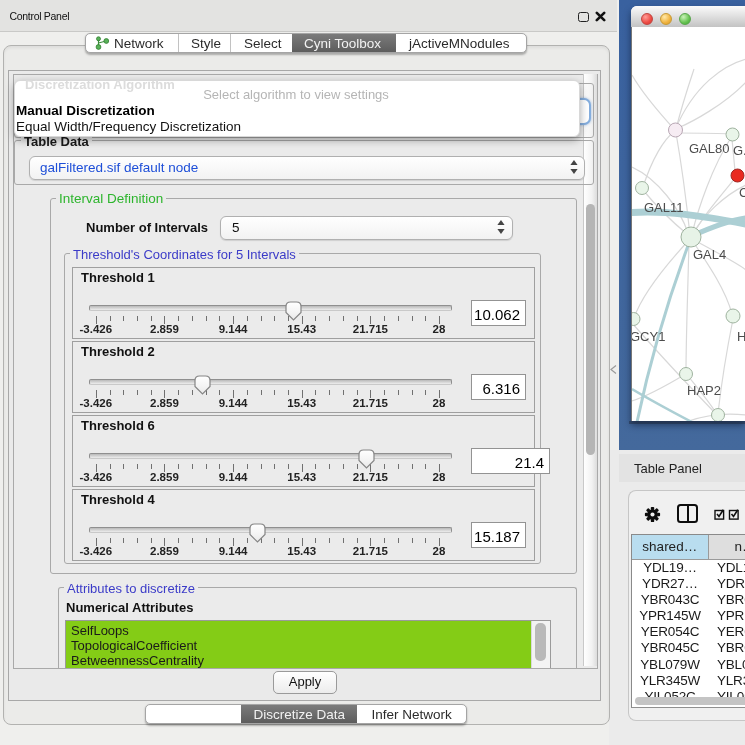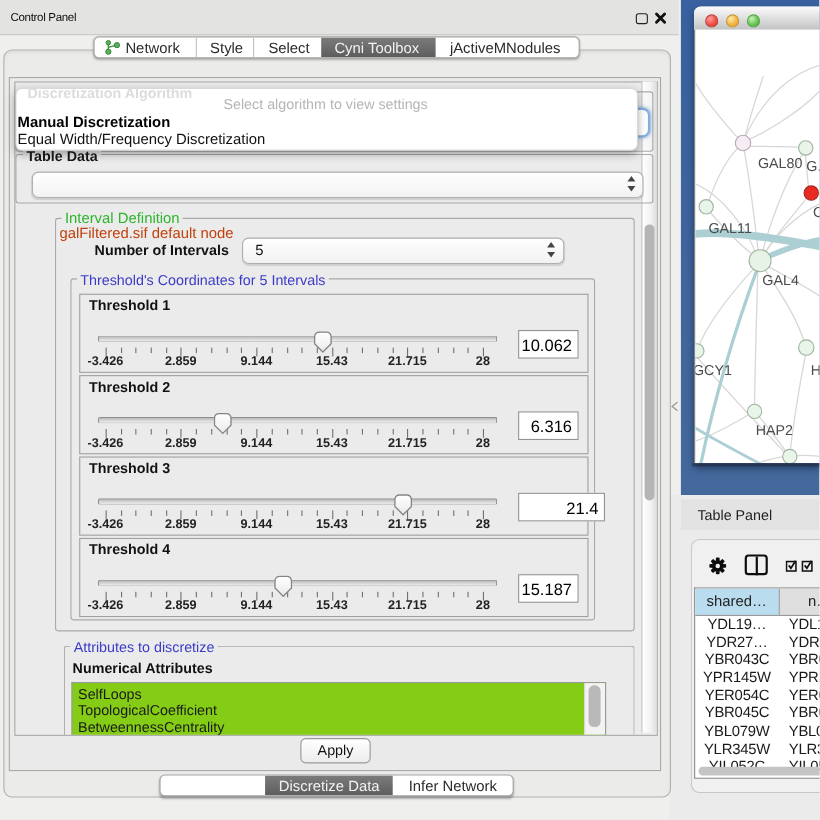--- a/index.html
+++ b/index.html
@@ -136,21 +136,21 @@
 
 <div class="abs" style="left:583px;top:74px;width:13px;height:592px;background:linear-gradient(90deg,#ffffff,#f2f2f2 60%,#dcdcdc);border-left:1px solid #c9c9c9;"></div>
 <div class="abs" style="left:585.5px;top:204px;width:9px;height:251px;background:#b5b5b5;border-radius:5px;"></div>
 
 <div class="abs" style="left:14px;top:83px;width:578px;height:53px;border:1px solid #a9a9a9;border-radius:3px;"></div>
 <div class="abs" style="left:567px;top:98px;width:20px;height:23px;border:2.5px solid #85aede;border-radius:7px;background:#fff;box-shadow:0 0 3px rgba(90,140,200,.6);"></div>
 
 <div class="abs" style="left:14px;top:140px;width:578px;height:43px;border:1px solid #a9a9a9;border-radius:3px;"></div>
 <div class="abs b" style="left:21px;top:134px;font-size:13px;background:#ebebeb;padding:0 3px;color:#1a1a1a;">Table Data</div>
 <div class="abs" style="left:29px;top:156px;width:554px;height:22px;background:linear-gradient(#ffffff,#f2f2f2);border:1px solid #b0b0b0;border-radius:6px;box-shadow:0 1px 1px rgba(0,0,0,.12);"></div>
-<div class="abs" style="left:54px;top:160px;font-size:13.5px;color:#c2410c;margin-top:44px;">galFiltered.sif default node</div>
+<div class="abs" style="left:40px;top:160px;font-size:13.5px;color:#1d4ed8;">galFiltered.sif default node</div>
 <svg class="abs" style="left:569px;top:159px;" width="10" height="16" viewBox="0 0 10 16">
     <path d="M5 1 L8.6 6 L1.4 6 Z" fill="#444"></path>
     <path d="M5 15 L8.6 10 L1.4 10 Z" fill="#444"></path>
   </svg>
 
 <div class="abs" style="left:50px;top:197.5px;width:525px;height:374px;border:1px solid #a9a9a9;border-radius:3px;"></div>
 <div class="abs" style="left:56px;top:191px;font-size:13.5px;background:#ebebeb;padding:0 3px;color:#2db52d;">Interval Definition</div>
 <div class="abs b" style="left:86px;top:220px;font-size:13px;color:#111;">Number of Intervals</div>
 <div class="abs" style="left:220px;top:216px;width:291px;height:22px;background:linear-gradient(#ffffff,#f2f2f2);border:1px solid #b0b0b0;border-radius:6px;box-shadow:0 1px 1px rgba(0,0,0,.12);"></div>
 <div class="abs" style="left:232px;top:220px;font-size:13.5px;color:#111;">5</div>
@@ -249,21 +249,21 @@
     <defs>
         <linearGradient id="g341" x1="0" y1="0" x2="0" y2="1">
           <stop offset="0" stop-color="#ffffff"></stop>
           <stop offset="0.55" stop-color="#f4f4f4"></stop>
           <stop offset="1" stop-color="#e8e8e8"></stop>
         </linearGradient>
       </defs>
   </svg>
     <div class="abs" style="left:471px;top:374px;width:55px;height:26px;background:#fff;border:1px solid #939393;font-size:15px;color:#000;text-align:right;line-height:27px;padding-right:5px;box-sizing:border-box;">6.316</div>
     <div class="abs" style="left:72px;top:415px;width:461px;height:70px;border:1px solid #9f9f9f;background:#ebebeb;"></div>
-    <div class="abs b" style="left:81px;top:418px;font-size:13px;color:#111;">Threshold 3</div>
+    <div class="abs b" style="left:81px;top:418px;font-size:13px;color:#111;">Threshold 6</div>
     <div class="abs" style="left:89px;top:453px;width:361px;height:4px;border-radius:2px;background:linear-gradient(#b9b9b9,#ededed);border:1px solid #8f8f8f;border-bottom-color:#c9c9c9;"></div>
     <div class="abs" style="left:95.8px;top:464px;width:1px;height:7.5px;background:#707070;"></div>
     <div class="abs" style="left:109.5px;top:464px;width:1px;height:4.5px;background:#707070;"></div>
     <div class="abs" style="left:123.3px;top:464px;width:1px;height:4.5px;background:#707070;"></div>
     <div class="abs" style="left:137.0px;top:464px;width:1px;height:4.5px;background:#707070;"></div>
     <div class="abs" style="left:150.7px;top:464px;width:1px;height:4.5px;background:#707070;"></div>
     <div class="abs" style="left:164.4px;top:464px;width:1px;height:7.5px;background:#707070;"></div>
     <div class="abs" style="left:178.2px;top:464px;width:1px;height:4.5px;background:#707070;"></div>
     <div class="abs" style="left:191.9px;top:464px;width:1px;height:4.5px;background:#707070;"></div>
     <div class="abs" style="left:205.6px;top:464px;width:1px;height:4.5px;background:#707070;"></div>

